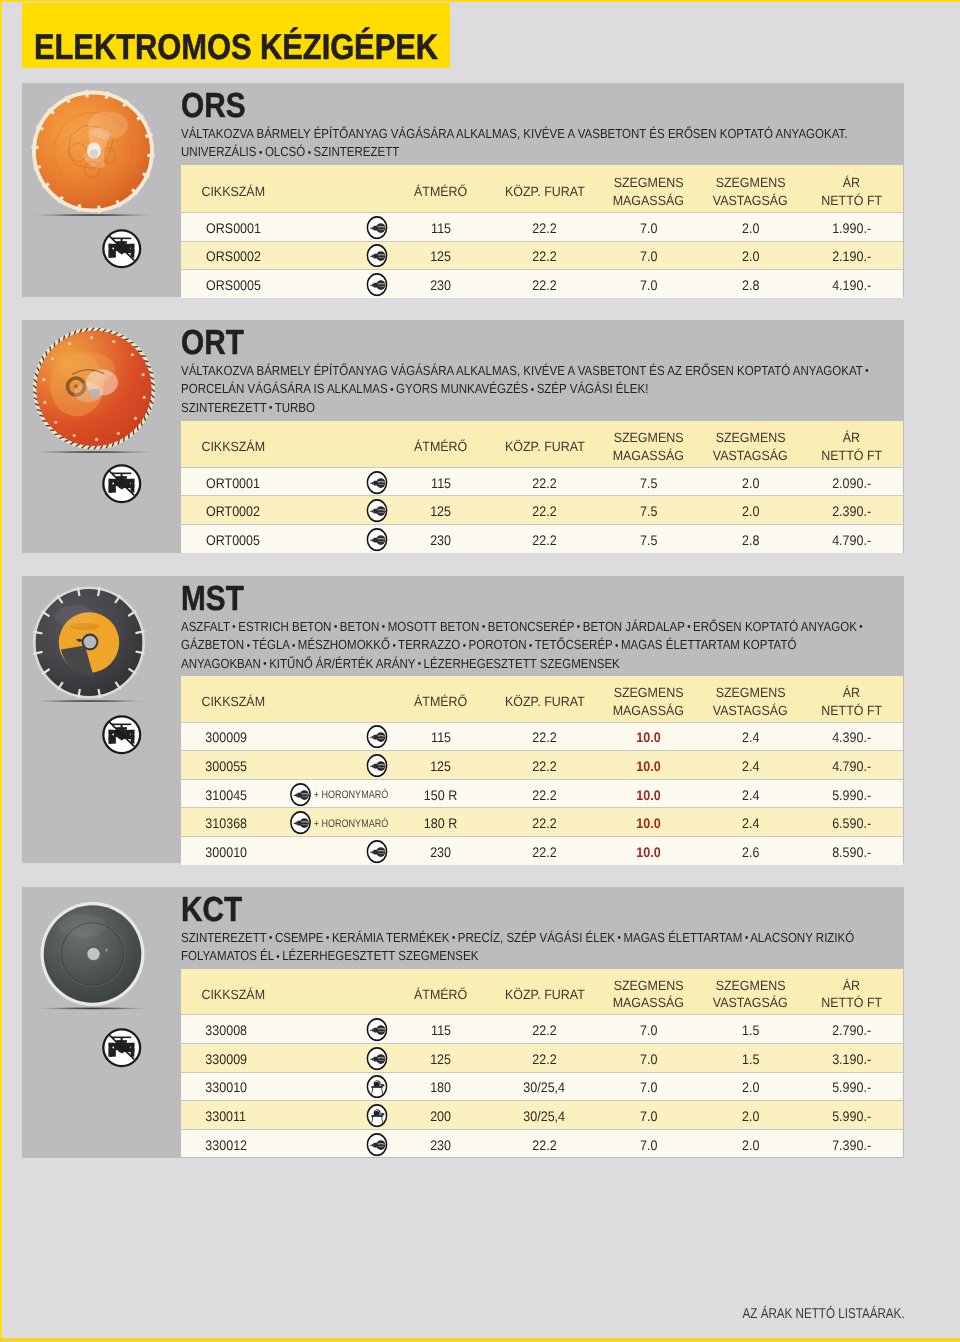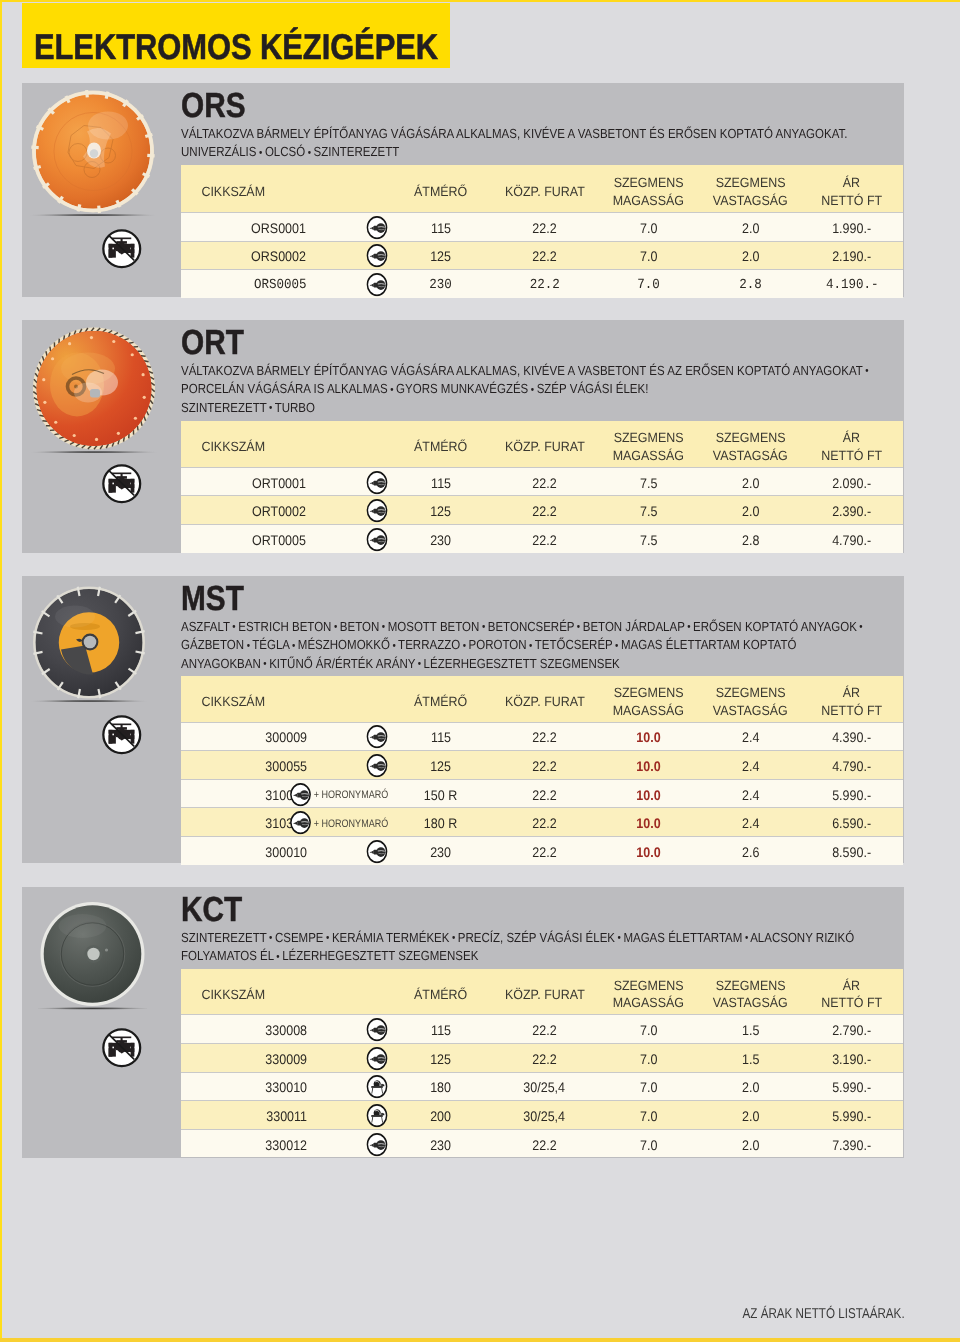--- a/index.html
+++ b/index.html
@@ -28,24 +28,24 @@
       font-weight:normal;line-height:17.8px;letter-spacing:0px;border-bottom:1.5px solid #c9c9c9;}
   .thr td > span{display:inline-block;transform:scaleX(0.93) translateY(2.6px);}
 
   tr.r0 td{background:#fdfaef;}
   tr.r1 td{background:#fbf0bf;}
   .pt tbody td{height:27.6px;vertical-align:middle;font-size:13.9px;color:#2b2823;
       border-bottom:1.5px solid #c9c9c9;letter-spacing:0px;}
   .pt tbody td > span{display:inline-block;transform:scaleX(0.90) translateY(0.6px);}
   .pt tbody tr:last-child td{border-bottom:none;}
   .c-art{text-align:left;padding-left:18px !important;}
-  .pt tbody .c-art{padding-left:22px !important;text-align:right;}
+  .pt tbody .c-art{padding-left:22px !important;}
   .c-ico{text-align:right;padding-left:14px !important;}
   .c-num{text-align:center;}
-  .serif{font-family:Liberation Mono, monospace;color:#7a756c;font-size:13px;}
+  .serif{font-family:Liberation Sans, sans-serif;color:#7a756c;font-size:13px;}
   .pt tbody td.hl{color:#9d2a22;font-weight:bold;}
   .ico-wrap{display:flex;align-items:center;gap:0px;white-space:nowrap;}
   .pt tbody td.c-ico.withnote{padding-left:0px !important;overflow:visible;}
   .pt tbody td.c-ico.withnote .ico-wrap{margin-left:-28px;width:120px;}
   .rnote{font-size:10.9px;color:#4a473e;letter-spacing:0px;display:inline-block;
       transform:scaleX(0.92);transform-origin:0 50%;padding-left:3px;}
   .footnote{position:absolute;font-size:14.2px;color:#3b3b3b;letter-spacing:0px;white-space:nowrap;
       transform:scaleX(0.82);transform-origin:100% 0;}
   .nw-icon{position:absolute;}
 </style>

